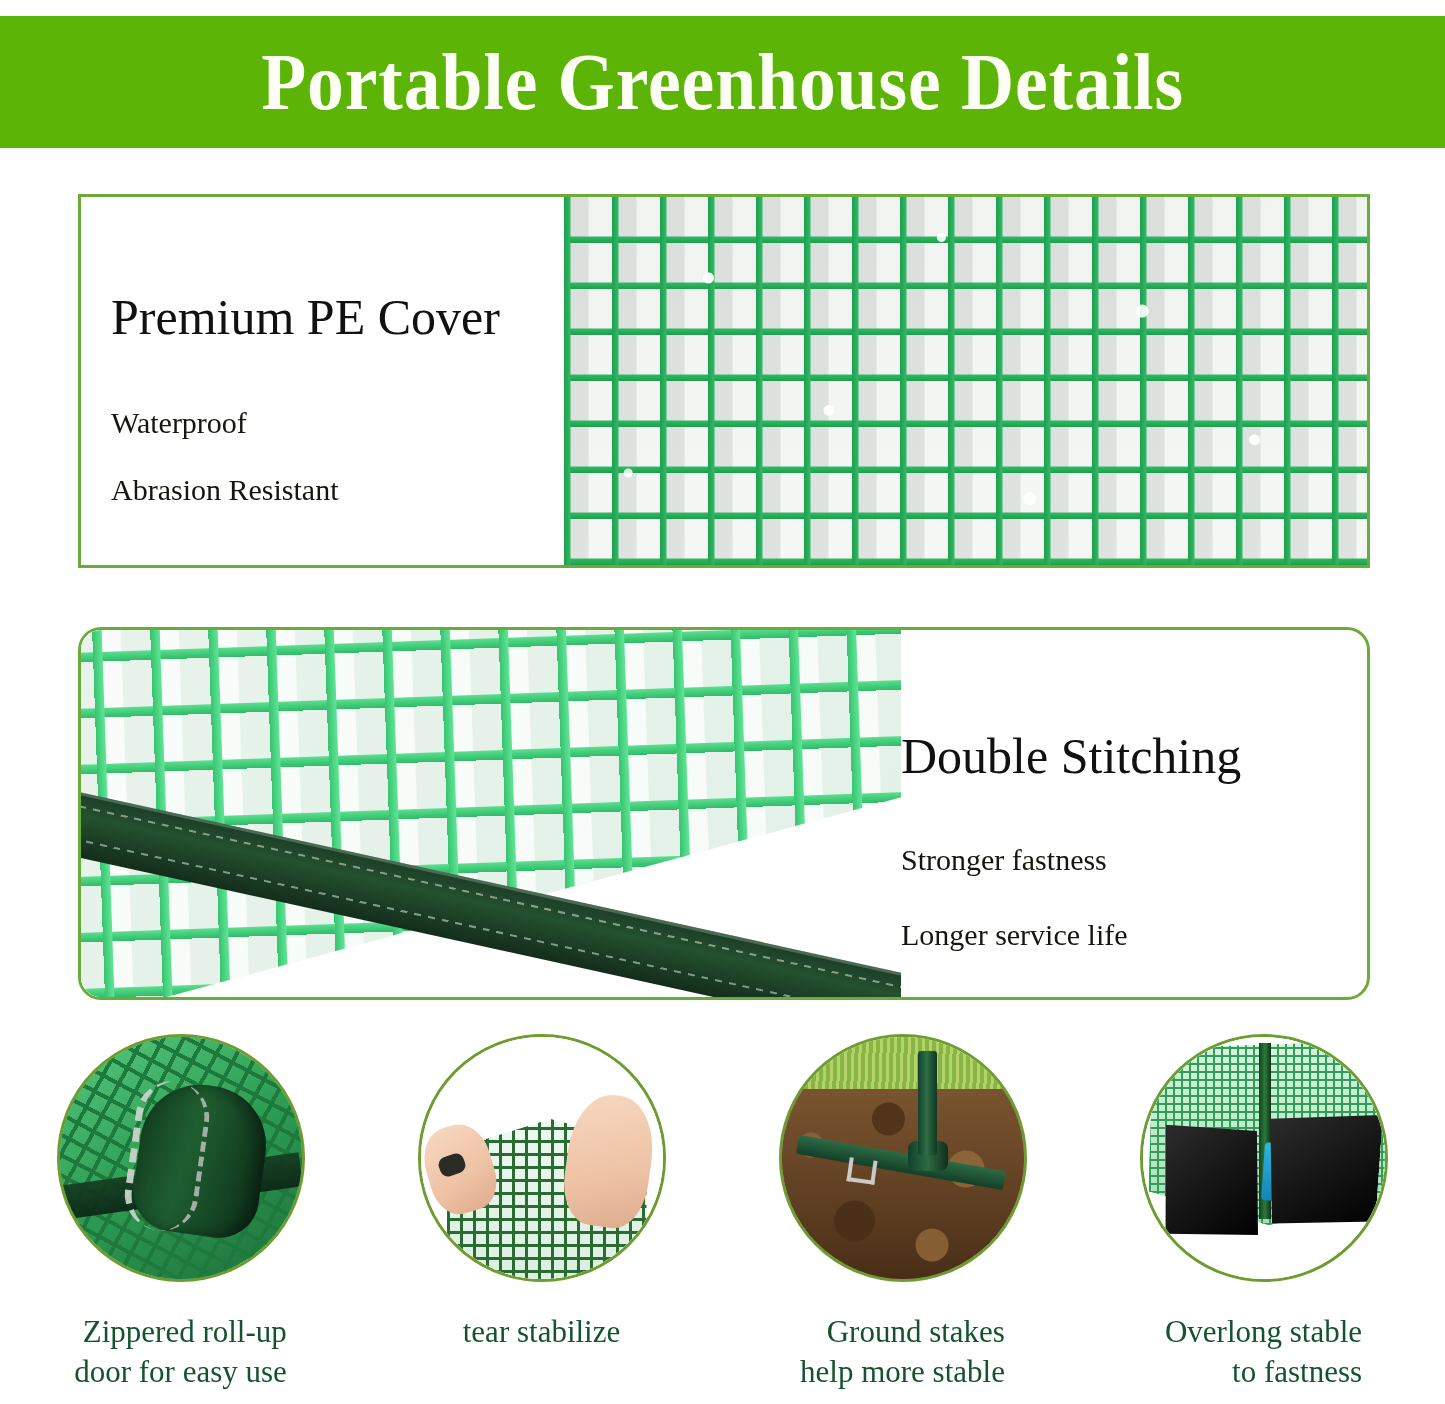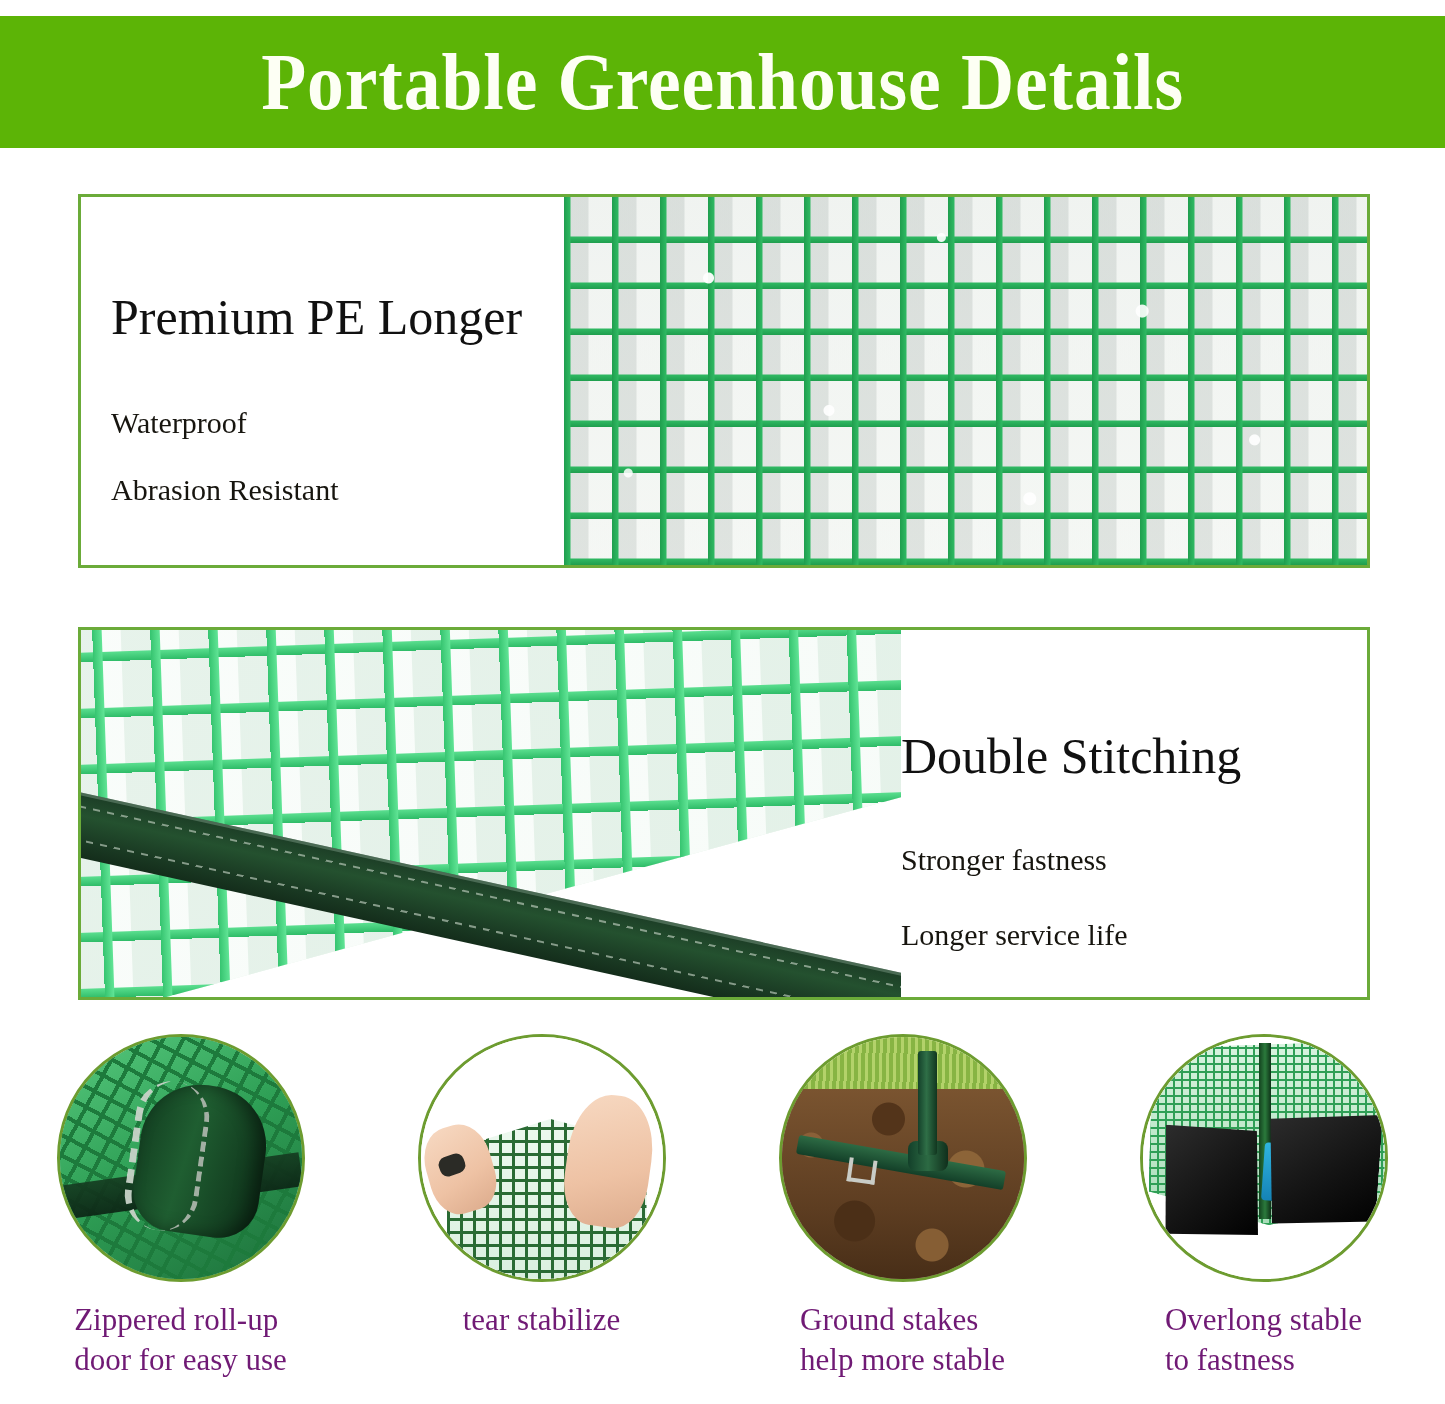--- a/index.html
+++ b/index.html
@@ -44,21 +44,21 @@
 
   
   .panel {
     position: absolute;
     border: 3px solid #6bab39;
     background: #ffffff;
     overflow: hidden;
   }
 
   #panel-pe-cover   { left: 78px;  top: 194px; width: 1292px; height: 374px; }
-  #panel-stitching  { left: 78px;  top: 627px; width: 1292px; height: 373px; }
+  #panel-stitching  { left: 78px;  top: 627px; width: 1292px; height: 373px; border-radius: 23px; }
 
   .panel-text-block {
     position: absolute;
     z-index: 5;
   }
   .panel-heading {
     font-size: 50px;
     color: #111111;
     line-height: 1.05;
     white-space: nowrap;
@@ -177,25 +177,25 @@
   }
   .feature-circle {
     width: 248px; height: 248px;
     border-radius: 50%;
     border: 3px solid #6d9c30;
     overflow: hidden;
     position: relative;
     background: #ffffff;
   }
   .feature-caption {
-    margin-top: 18px;
-    text-align: left;
+    margin-top: 30px;
+    text-align: right;
     font-size: 31px;
     line-height: 1.28;
-    color: #701a75;
+    color: #14532d;
     font-family: "Liberation Serif", "DejaVu Serif", serif;
   }
   .feature-caption span { display: block; white-space: nowrap; }
 
   
   .art-zipper {
     position: absolute; inset: 0;
     background-color: #2d9c52;
     background-image:
       repeating-linear-gradient(118deg,
@@ -353,21 +353,21 @@
 
   <div class="header-banner">
     <div class="header-title">Portable Greenhouse Details</div>
   </div>
 
   <div class="panel" id="panel-pe-cover">
 
     <div class="mesh-photo-1"></div>
 
     <div class="panel-text-block" id="pe-text">
-      <div class="panel-heading">Premium PE Longer</div>
+      <div class="panel-heading">Premium PE Cover</div>
       <div class="panel-sub first">Waterproof</div>
       <div class="panel-sub second">Abrasion Resistant</div>
     </div>
   </div>
 
   <div class="panel" id="panel-stitching">
 
     <div class="stitch-photo">
       <div class="stitch-mesh"></div>
       <div class="stitch-hem">

